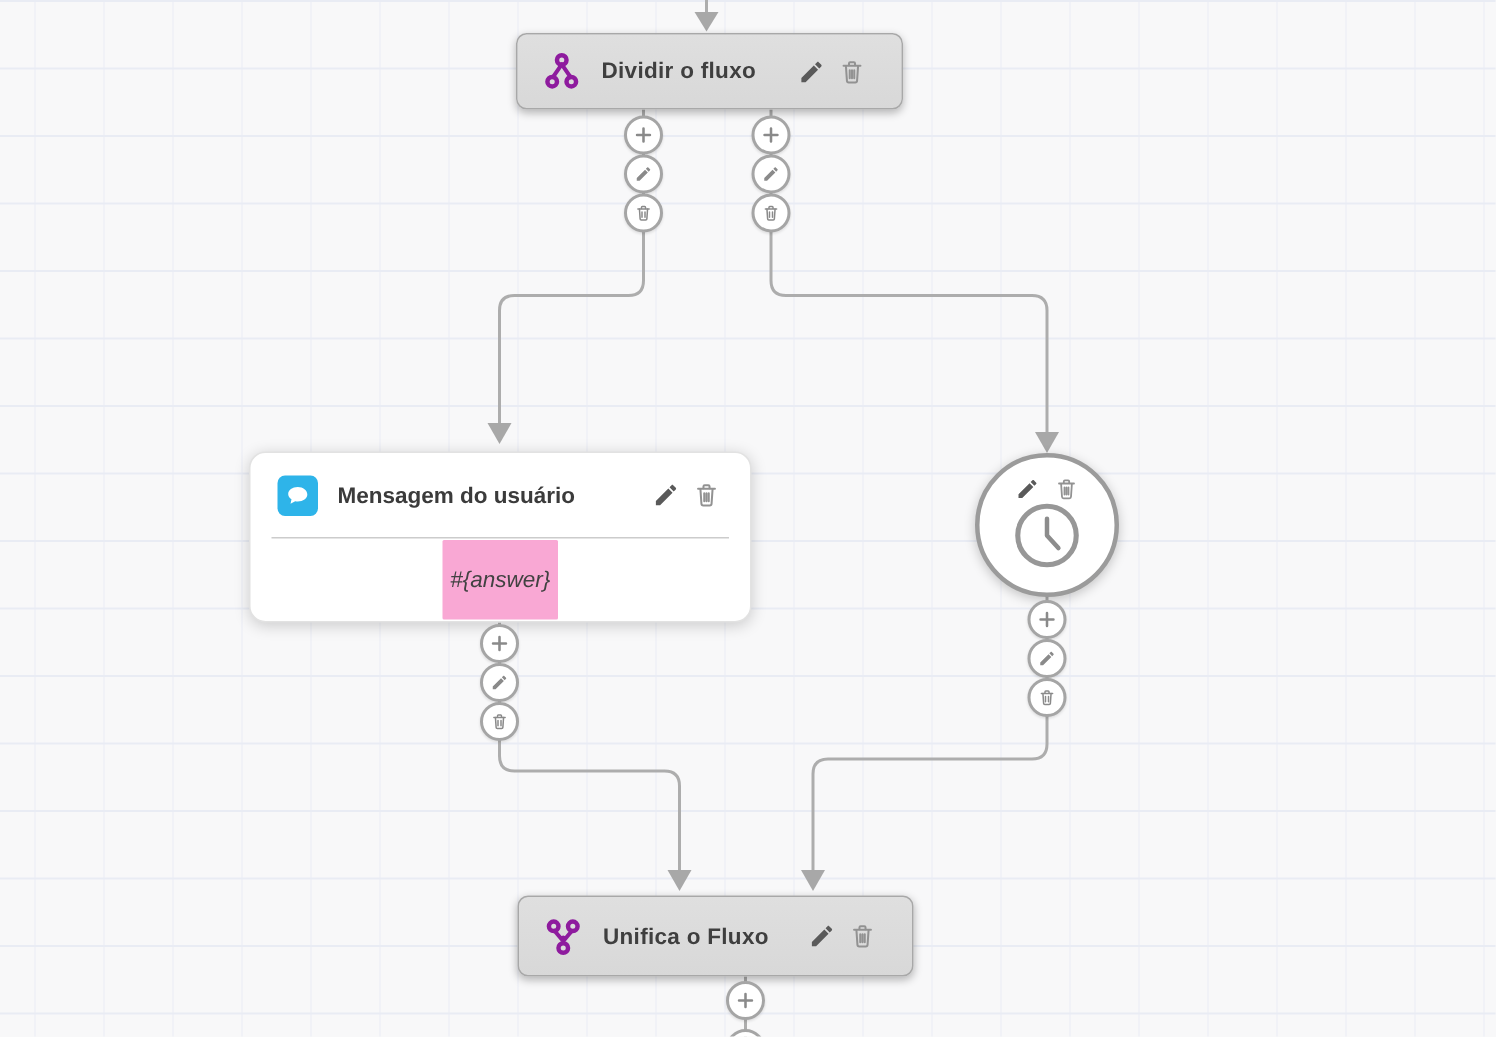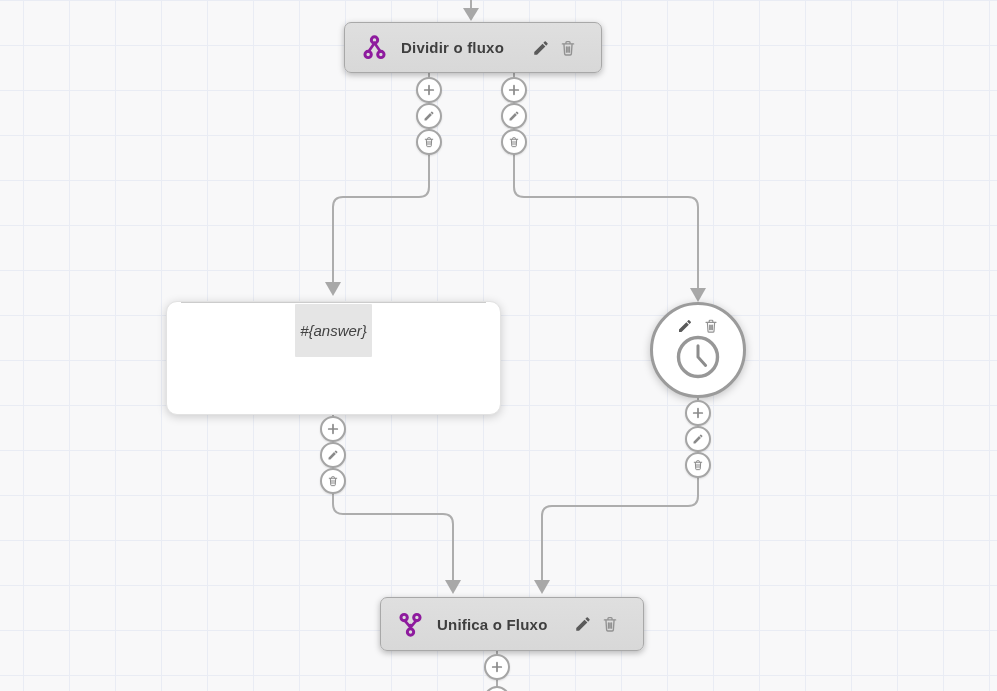--- a/index.html
+++ b/index.html
@@ -49,21 +49,21 @@
   }
   .card-header{height:56px;display:flex;align-items:center;padding:0 20px 0 18px;}
   .card-header .ntitle{font-size:15px;font-weight:bold;color:#3b3b3b;margin-left:13px;white-space:nowrap;}
   .chat-icon{
     width:27px;height:27px;border-radius:5px;background:#2eb4e9;
     display:flex;align-items:center;justify-content:center;flex:0 0 auto;
   }
   .divider{border-top:1px solid #cccccc;margin:0 14px;}
   .card-body{height:55px;display:flex;align-items:center;justify-content:center;}
   .var-chip{
-    background:#e5e5e5;color:#424242;font-style:italic;font-size:15px;
+    background:#f9a8d4;color:#424242;font-style:italic;font-size:15px;
     padding:18px 5px;border-radius:1px;
   }
 
   
   .clock-node{
     position:absolute;z-index:3;box-sizing:border-box;
     left:650px;top:302px;width:96px;height:96px;border-radius:50%;
     background:#fff;border:3.5px solid #9b9b9b;
     box-shadow:0 2px 8px rgba(0,0,0,.22);
     display:flex;flex-direction:column;align-items:center;
@@ -129,20 +129,43 @@
           <path d="M4.5 6.5h15"></path>
             <path d="M9.3 6V4.5a1.1 1.1 0 011.1-1.1h3.2a1.1 1.1 0 011.1 1.1V6"></path>
           <path d="M6.6 6.8l.9 13a1.6 1.6 0 001.6 1.5h5.8a1.6 1.6 0 001.6-1.5l.9-13"></path>
           <path d="M10 10.5v7M12 10.5v7M14 10.5v7"></path>
         </g>
       </svg>
     </span>
   </div>
 
   <div class="card">
+    <div class="card-header">
+      <span class="chat-icon">
+        <svg width="17" height="17" viewBox="0 0 24 24">
+          <path fill="#ffffff" d="M12 3.8c-5 0-9 2.9-9 6.5 0 2 1.2 3.8 3.1 5l-.9 4.2 4.4-2.3c.8.1 1.6.2 2.4.2 5 0 9-2.9 9-6.6s-4-7-9-7z"></path>
+        </svg>
+      </span>
+      <span class="ntitle">Mensagem do usuário</span>
+      <span class="hact first pencil-dark">
+        <svg width="18" height="18" viewBox="0 0 24 24">
+          <path class="fill-ic" d="M3 17.25V21h3.75L17.81 9.94l-3.75-3.75L3 17.25zM20.71 7.04c.39-.39.39-1.02 0-1.41l-2.34-2.34c-.39-.39-1.02-.39-1.41 0l-1.83 1.83 3.75 3.75 1.83-1.83z"></path>
+        </svg>
+      </span>
+      <span class="hact trash-gray">
+        <svg width="18" height="18" viewBox="0 0 24 24">
+          <g class="stroke-ic" stroke-width="1.8">
+            <path d="M4.5 6.5h15"></path>
+              <path d="M9.3 6V4.5a1.1 1.1 0 011.1-1.1h3.2a1.1 1.1 0 011.1 1.1V6"></path>
+            <path d="M6.6 6.8l.9 13a1.6 1.6 0 001.6 1.5h5.8a1.6 1.6 0 001.6-1.5l.9-13"></path>
+            <path d="M10 10.5v7M12 10.5v7M14 10.5v7"></path>
+          </g>
+        </svg>
+      </span>
+    </div>
     <div class="divider"></div>
     <div class="card-body">
       <span class="var-chip">#{answer}</span>
     </div>
   </div>
 
   <div class="clock-node">
     <div class="clock-actions">
       <span class="hact pencil-dark">
         <svg width="16" height="16" viewBox="0 0 24 24">
@@ -159,21 +182,21 @@
           </g>
         </svg>
       </span>
     </div>
     <svg width="46" height="46" viewBox="0 0 46 46">
       <circle cx="23" cy="23" r="19.5" fill="none" stroke="#979797" stroke-width="3.4"></circle>
       <path d="M23 23V11.8 M23 23l7.6 8.4" fill="none" stroke="#8c8c8c" stroke-width="3" stroke-linecap="round"></path>
     </svg>
   </div>
 
-  <div class="gnode" style="left:380px;top:597px;width:264px;height:54px;">
+  <div class="gnode" style="left:345px;top:597px;width:264px;height:54px;">
     <svg width="27" height="27" viewBox="0 0 28 28">
       <g class="purple-ic" stroke-linecap="round">
         <path d="M8.1 10l4.8 5.7 M19.9 10l-4.8 5.7 M14 14.6v3.7" stroke-width="2.8"></path>
         <circle cx="7.4" cy="6.8" r="3.3" stroke-width="3.1"></circle>
         <circle cx="20.6" cy="6.8" r="3.3" stroke-width="3.1"></circle>
         <circle cx="14" cy="21.8" r="3.3" stroke-width="3.1"></circle>
       </g>
     </svg>
     <span class="ntitle">Unifica o Fluxo</span>
     <span class="hact first pencil-dark">

